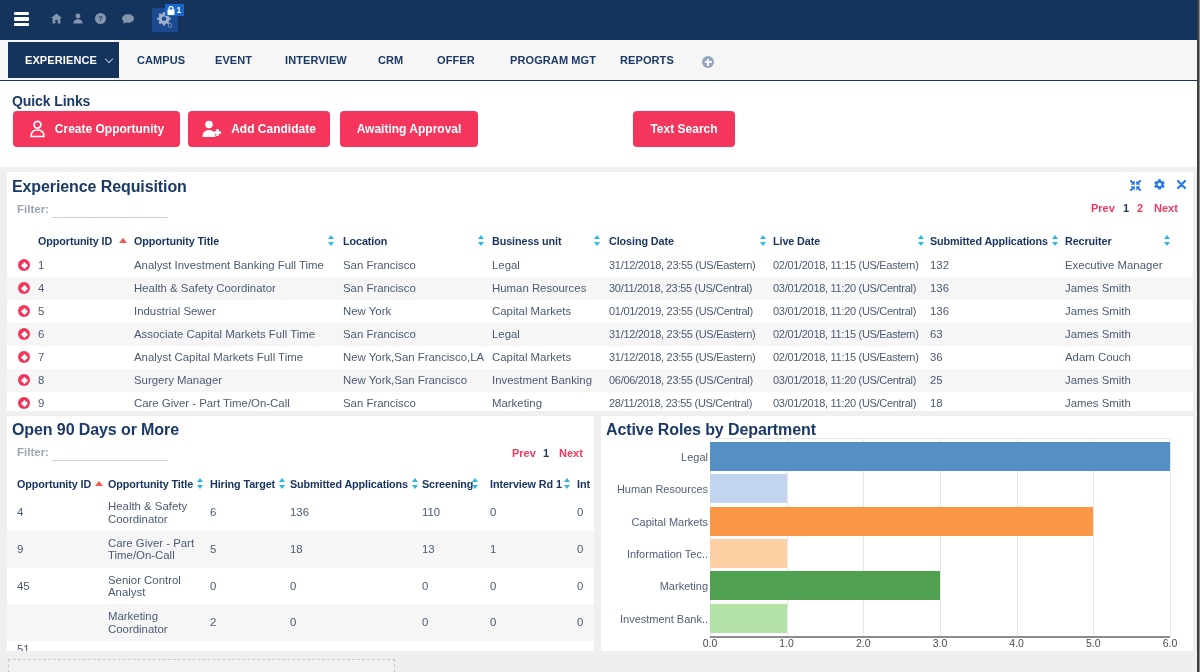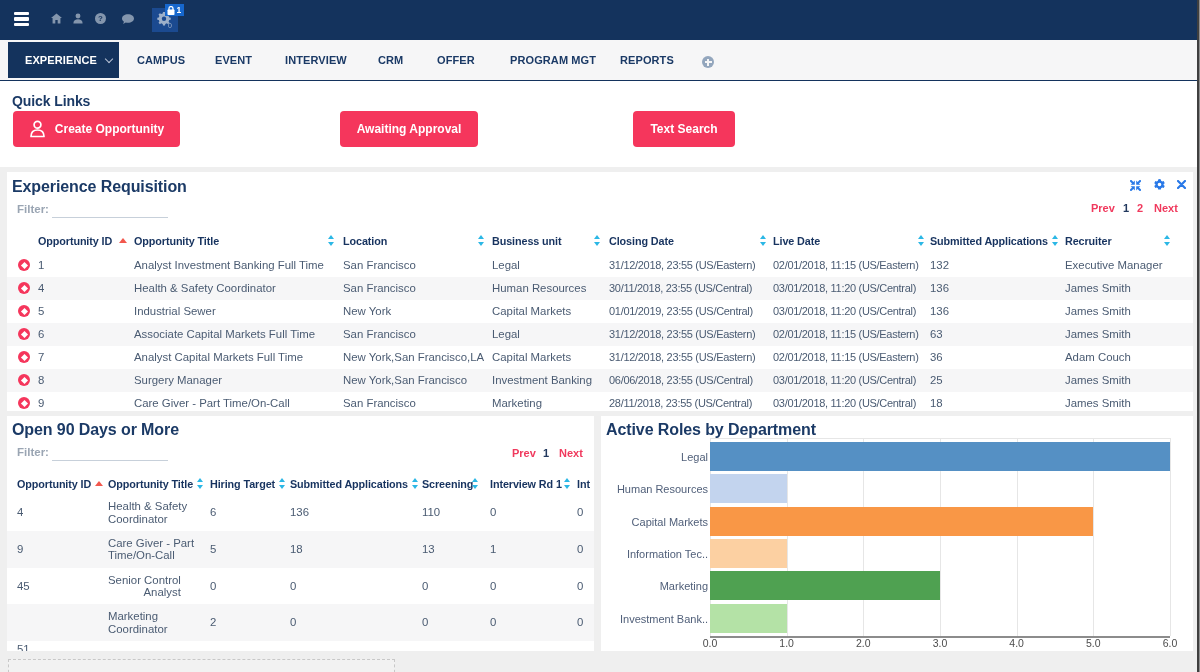--- a/index.html
+++ b/index.html
@@ -137,20 +137,28 @@
 
 <div id="quick">
   <h2>Quick Links</h2>
 
   <div class="qbtn" style="left:13px; width:167px;">
     <svg width="17" height="18" viewBox="0 0 17 18">
         <circle cx="8.5" cy="4.8" r="3.4" fill="none" stroke="#fff" stroke-width="1.7"></circle>
         <path d="M2 16.5 C2 11.8 4.7 10 8.5 10 C12.3 10 15 11.8 15 16.5 Z" fill="none" stroke="#fff" stroke-width="1.7" stroke-linejoin="round"></path>
       </svg>
     <span>Create Opportunity</span>
+  </div>
+  <div class="qbtn" style="left:188px; width:142px;">
+    <svg width="20" height="18" viewBox="0 0 20 18">
+        <circle cx="7" cy="4.5" r="3.8" fill="#fff"></circle>
+        <path d="M0.5 17 C0.5 12 3.3 10 7 10 C10.7 10 13.5 12 13.5 17 Z" fill="#fff"></path>
+        <path d="M15.5 9 L15.5 16 M12 12.5 L19 12.5" stroke="#fff" stroke-width="2.4"></path>
+      </svg>
+    <span>Add Candidate</span>
   </div>
   <div class="qbtn" style="left:340px; width:138px;">Awaiting Approval</div>
   <div class="qbtn" style="left:633px; width:102px;">Text Search</div>
 </div>
 
 <div class="card" id="card1" style="left:7px; top:172px; width:1186px; height:239px;">
   <h3 class="sect" style="position:absolute; left:5px; top:6px;">Experience Requisition</h3>
 
   <svg style="position:absolute; left:1123px; top:8px;" width="11" height="11" viewBox="0 0 11 11">
       <g fill="#2979e8">
@@ -329,21 +337,21 @@
       <div class="td" style="left:570px;top:90px;line-height:12.5px;">0</div>
       <div class="stripe" style="left:0;top:114.8px;width:587px;height:36.8px"></div>
       <div class="td" style="left:10px;top:126.8px;line-height:12.5px;">9</div>
       <div class="td" style="left:101px;top:120.8px;line-height:12.5px;">Care Giver - Part<br>Time/On-Call</div>
       <div class="td" style="left:203px;top:126.8px;line-height:12.5px;">5</div>
       <div class="td" style="left:283px;top:126.8px;line-height:12.5px;">18</div>
       <div class="td" style="left:415px;top:126.8px;line-height:12.5px;">13</div>
       <div class="td" style="left:483px;top:126.8px;line-height:12.5px;">1</div>
       <div class="td" style="left:570px;top:126.8px;line-height:12.5px;">0</div>
       <div class="td" style="left:10px;top:163.6px;line-height:12.5px;">45</div>
-      <div class="td" style="left:101px;top:157.6px;line-height:12.5px;text-align:right;">Senior Control<br>Analyst</div>
+      <div class="td" style="left:101px;top:157.6px;line-height:12.5px;">Senior Control<br>Analyst</div>
       <div class="td" style="left:203px;top:163.6px;line-height:12.5px;">0</div>
       <div class="td" style="left:283px;top:163.6px;line-height:12.5px;">0</div>
       <div class="td" style="left:415px;top:163.6px;line-height:12.5px;">0</div>
       <div class="td" style="left:483px;top:163.6px;line-height:12.5px;">0</div>
       <div class="td" style="left:570px;top:163.6px;line-height:12.5px;">0</div>
       <div class="stripe" style="left:0;top:188.39999999999998px;width:587px;height:36.8px"></div>
       <div class="td" style="left:10px;top:183px;line-height:12.5px;margin-top:44px;">51</div>
       <div class="td" style="left:101px;top:194.39999999999998px;line-height:12.5px;">Marketing<br>Coordinator</div>
       <div class="td" style="left:203px;top:200.39999999999998px;line-height:12.5px;">2</div>
       <div class="td" style="left:283px;top:200.39999999999998px;line-height:12.5px;">0</div>

